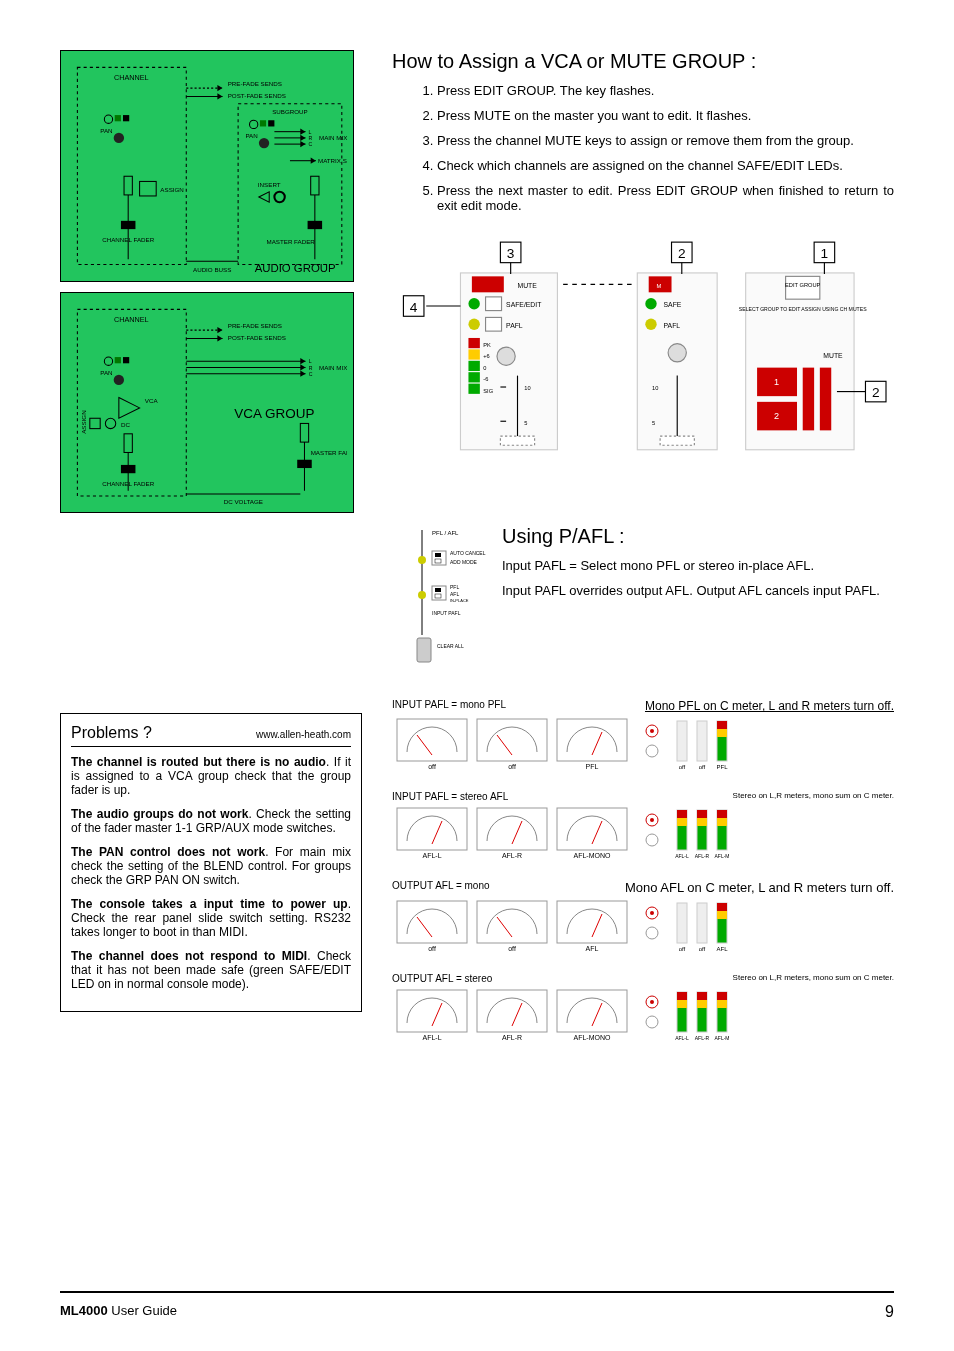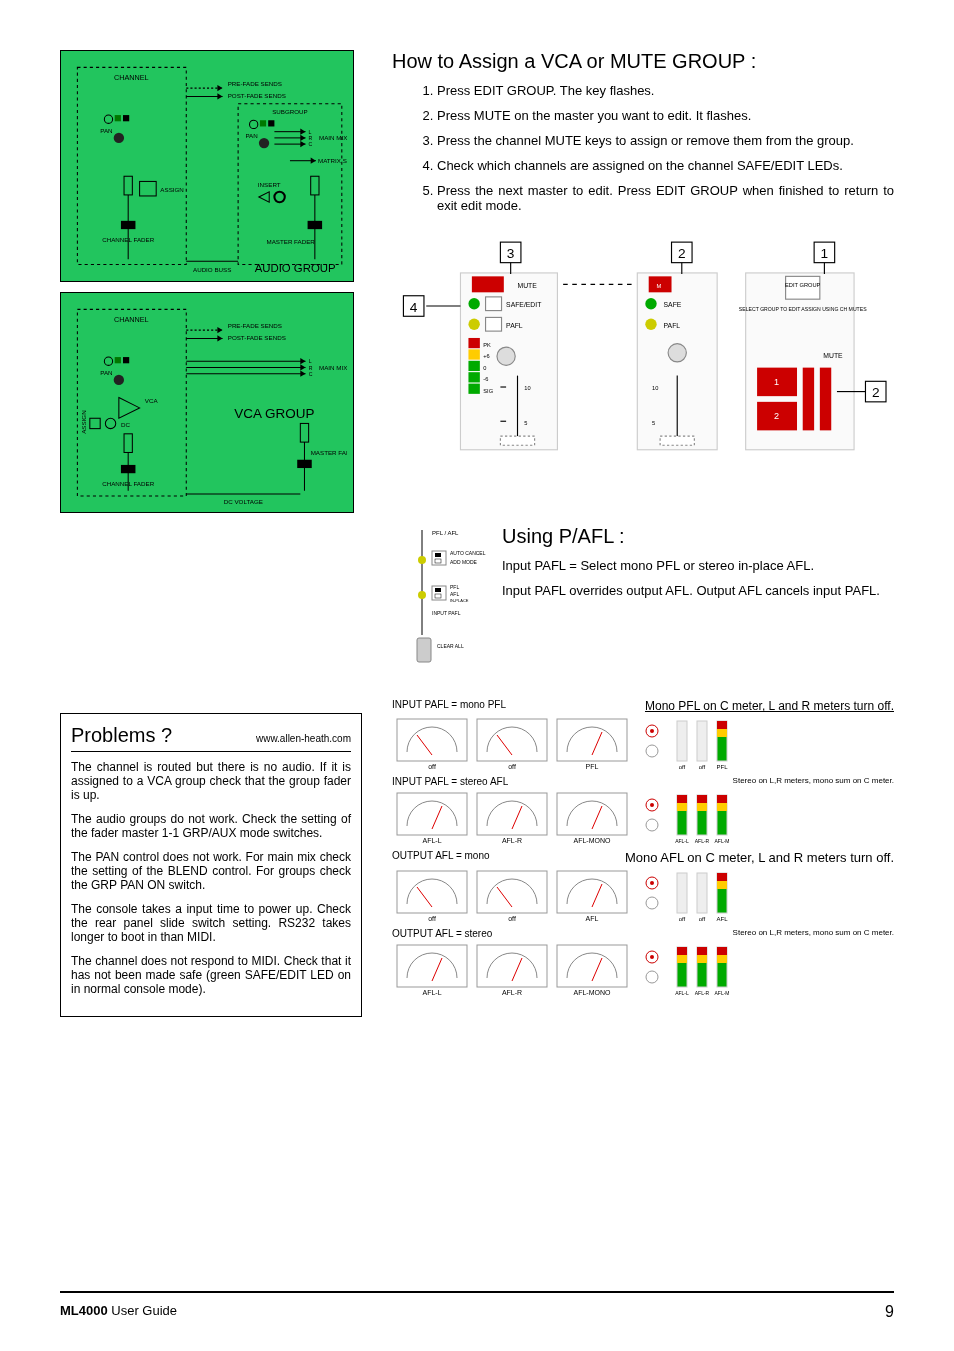--- a/index.html
+++ b/index.html
@@ -60,52 +60,53 @@
   }
   .problems-hdr {
     display: flex;
     justify-content: space-between;
     align-items: baseline;
     border-bottom: 1px solid #000;
     padding-bottom: 4px;
     margin-bottom: 8px;
   }
   .problems-hdr .q {
-    font-size: 20px;
+    font-size: 16px;
   }
   .problems-hdr .url {
     font-size: 10px;
   }
   .problems-box p {
     font-size: 12px;
     margin: 0 0 10px 0;
     text-align: justify;
   }
   .problems-box strong {
-    font-weight: normal;
+    font-weight: bold;
   }
   .pafl-section {
     display: flex;
     margin-top: 60px;
   }
   .pafl-diagram {
     flex: 0 0 110px;
   }
   .pafl-text {
     flex: 1;
   }
   .pafl-text h2 {
     margin-top: 0;
   }
   .pafl-text p {
     font-size: 13px;
     text-align: justify;
     margin: 0 0 10px 0;
   }
   .meter-block {
+    margin-top: 15px;
   }
   .meter-hdr {
     display: flex;
     justify-content: space-between;
     font-size: 10px;
     margin-bottom: 4px;
   }
   .footer {
     position: absolute;
     bottom: 30px;

